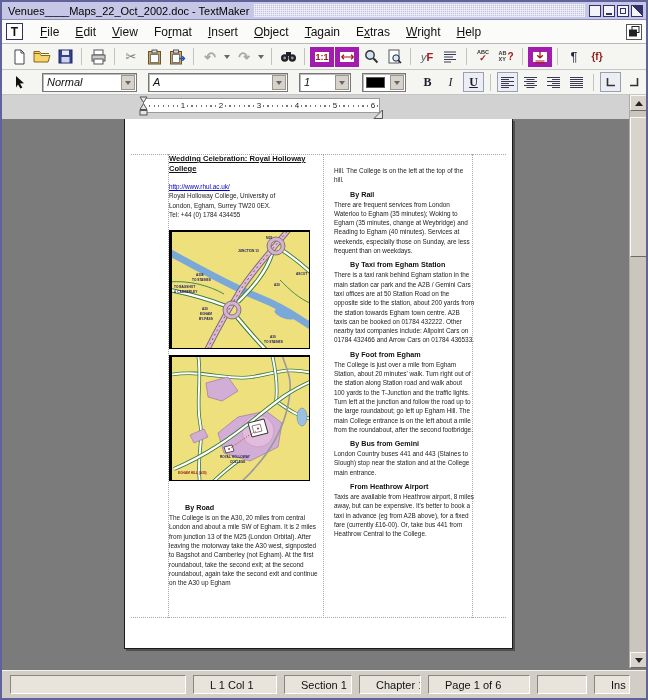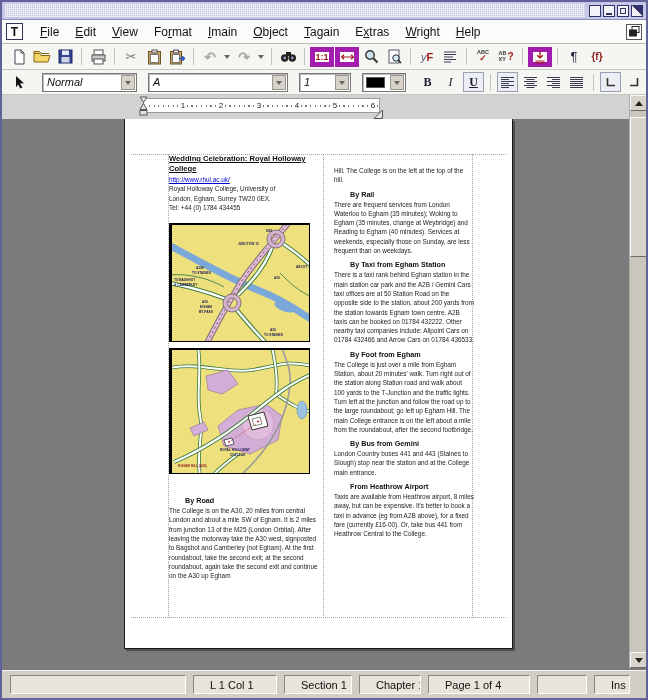--- a/index.html
+++ b/index.html
@@ -70,21 +70,21 @@
   .mk-left{position:absolute;left:-5px;top:-3px;}
   .mk-right{position:absolute;left:229px;top:7px;}
   
   .docarea{position:relative;flex:1;background:#7b7b7b;overflow:hidden;}
   .page{position:absolute;left:122px;top:0;width:389px;height:530px;background:#fff;border:1px solid #1a1a1a;border-top:none;
     box-shadow:2px 2px 0 rgba(0,0,0,.35);}
   .guide-v{position:absolute;border-left:1px dotted #a8a8a8;top:35px;bottom:30px;}
   .guide-h{position:absolute;border-top:1px dotted #a8a8a8;left:6px;right:6px;}
   .doc{font-size:6.4px;line-height:9.3px;color:#1c1c1c;}
   .h-doc{font-size:7.2px;font-weight:bold;color:#111;margin:5px 16px 1px;line-height:9px;}
-  .title-doc{font-size:7.6px;font-weight:bold;text-decoration:underline;margin:0 0 1px;line-height:10px;color:#111;}
+  .title-doc{font-size:7.6px;font-weight:bold;text-decoration:underline;margin:0 0 8px;line-height:10px;color:#111;}
   .link{color:#0000cc;text-decoration:underline;}
   .colL{position:absolute;left:44px;top:35px;width:152px;}
   .colR{position:absolute;left:209px;top:47px;width:140px;}
   .mapbox{width:141px;border:1px solid #000;border-left-width:3px;border-top-width:2px;background:#efe07e;line-height:0;}
   .map1{margin-top:11px;}
   .map2{margin-top:6px;}
   .byroad{margin-top:22px;}
   .ml{font-size:3.2px;fill:#1a1a55;font-weight:bold;font-family:"Liberation Sans",sans-serif;}
   .ml2{font-size:3.2px;fill:#8a2020;font-weight:bold;font-family:"Liberation Sans",sans-serif;}
   
@@ -100,20 +100,21 @@
   .sfield{height:19px;background:#e8e4dc;border:1px solid;border-color:#8a867e #ffffff #ffffff #8a867e;
     font-size:11px;color:#111;display:flex;align-items:center;padding:0 16px;white-space:nowrap;overflow:hidden;}
   .f0{width:176px;} .f1{width:84px;} .f2{width:68px;} .f3{width:62px;} .f4{width:102px;} .f5{width:50px;} .f6{width:36px;}
 </style>
 </head>
 <body>
 
 <div class="window">
 
   <div class="titlebar">
+    <span class="title">Venues____Maps_22_Oct_2002.doc - TextMaker</span>
     <div class="hatch"></div>
     <div class="winbtns">
       <div class="wbtn"></div>
       <div class="wbtn min">
           <i></i>
         </div>
       <div class="wbtn max">
           <i></i>
         </div>
       <div class="wbtn cls"></div>
@@ -121,21 +122,21 @@
   </div>
 
   <div class="menubar">
     <div class="appbtn">
         <span>T</span>
       </div>
     <div class="mi"><span></span><u>F</u><span>ile</span></div>
     <div class="mi"><span></span><u>E</u><span>dit</span></div>
     <div class="mi"><span></span><u>V</u><span>iew</span></div>
     <div class="mi"><span>Fo</span><u>r</u><span>mat</span></div>
-    <div class="mi"><span></span><u>I</u><span>main</span></div>
+    <div class="mi"><span></span><u>I</u><span>nsert</span></div>
     <div class="mi"><span></span><u>O</u><span>bject</span></div>
     <div class="mi"><span></span><u>T</u><span>again</span></div>
     <div class="mi"><span>E</span><u>x</u><span>tras</span></div>
     <div class="mi"><span></span><u>W</u><span>right</span></div>
     <div class="mi"><span></span><u>H</u><span>elp</span></div>
     <div class="mdicon">
       <svg width="11" height="11">
           <rect x="3" y="0.5" width="7" height="6" fill="#fff" stroke="#222"></rect>
           <rect x="0.5" y="4" width="7" height="6" fill="#222" stroke="#222"></rect>
         </svg>
@@ -481,18 +482,18 @@
     <div class="sbtn down">
         <i class="tri-down"></i>
       </div>
   </div>
 
   <div class="statusbar">
     <div class="sfield f0"></div>
     <div class="sfield f1">L 1 Col 1</div>
     <div class="sfield f2">Section 1</div>
     <div class="sfield f3">Chapter 1</div>
-    <div class="sfield f4">Page 1 of 4</div>
+    <div class="sfield f4">Page 1 of 6</div>
     <div class="sfield f5"></div>
     <div class="sfield f6">Ins</div>
   </div>
 
 </div>
 
 </body></html>

